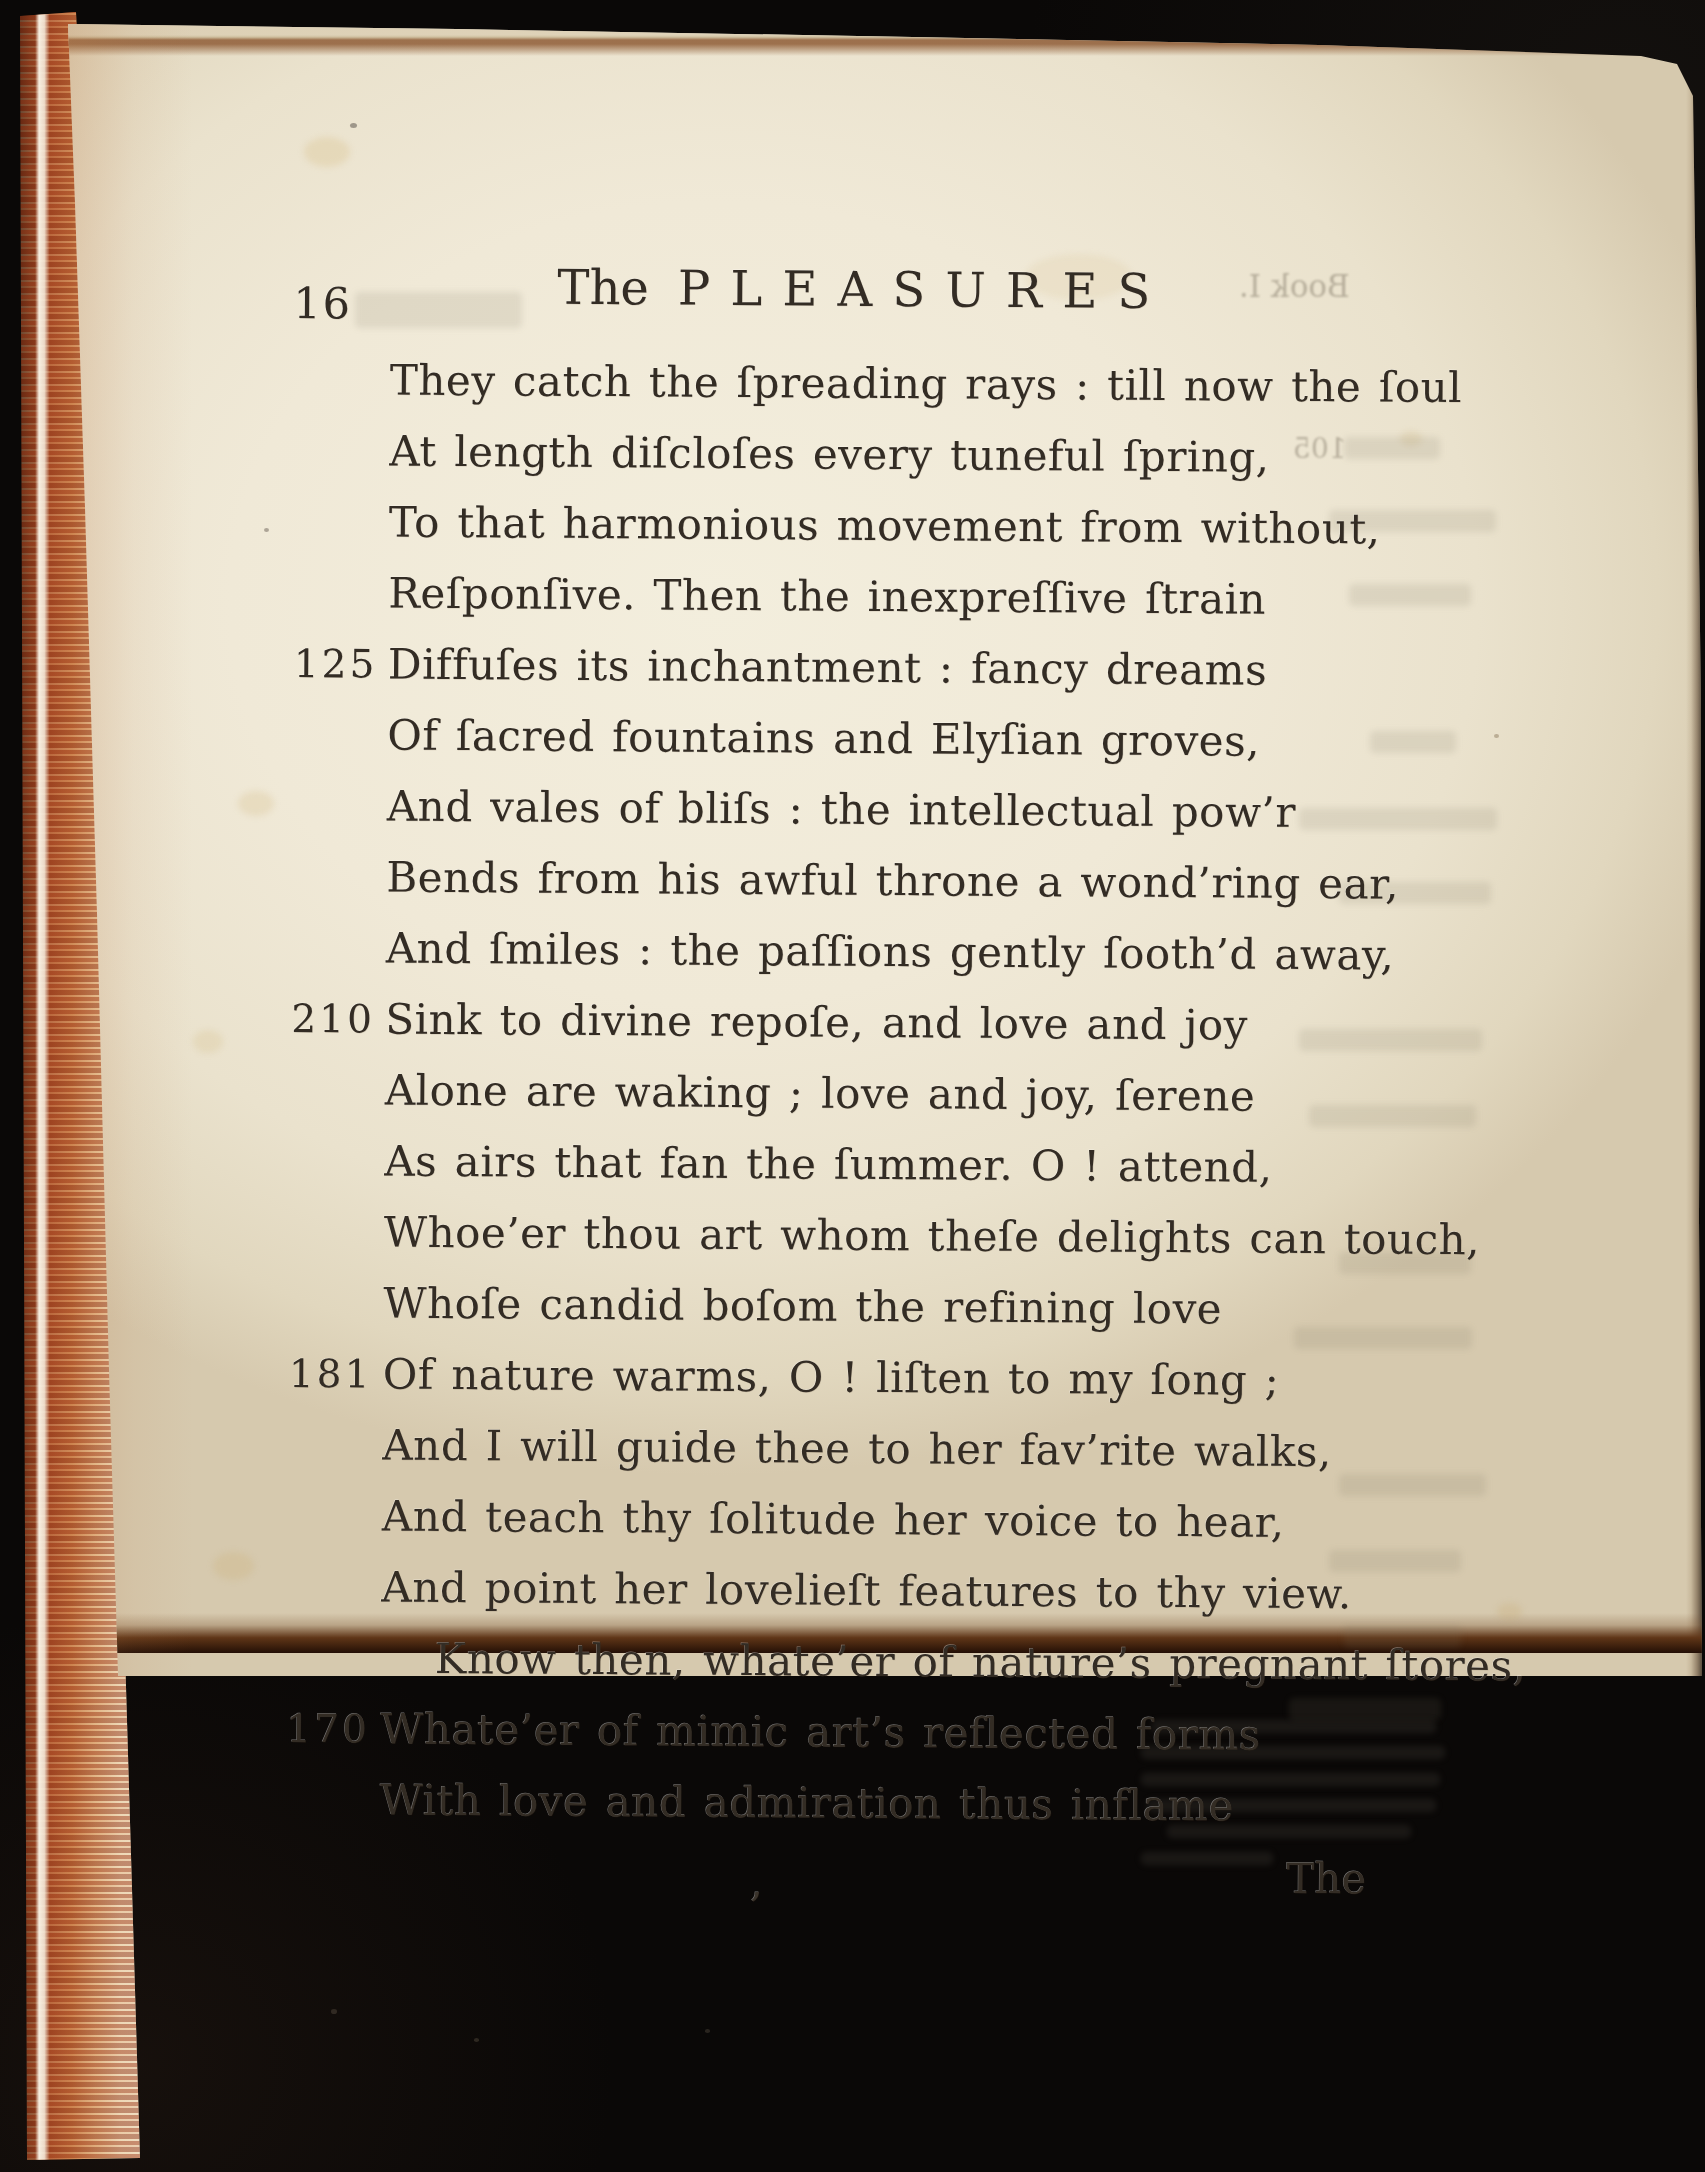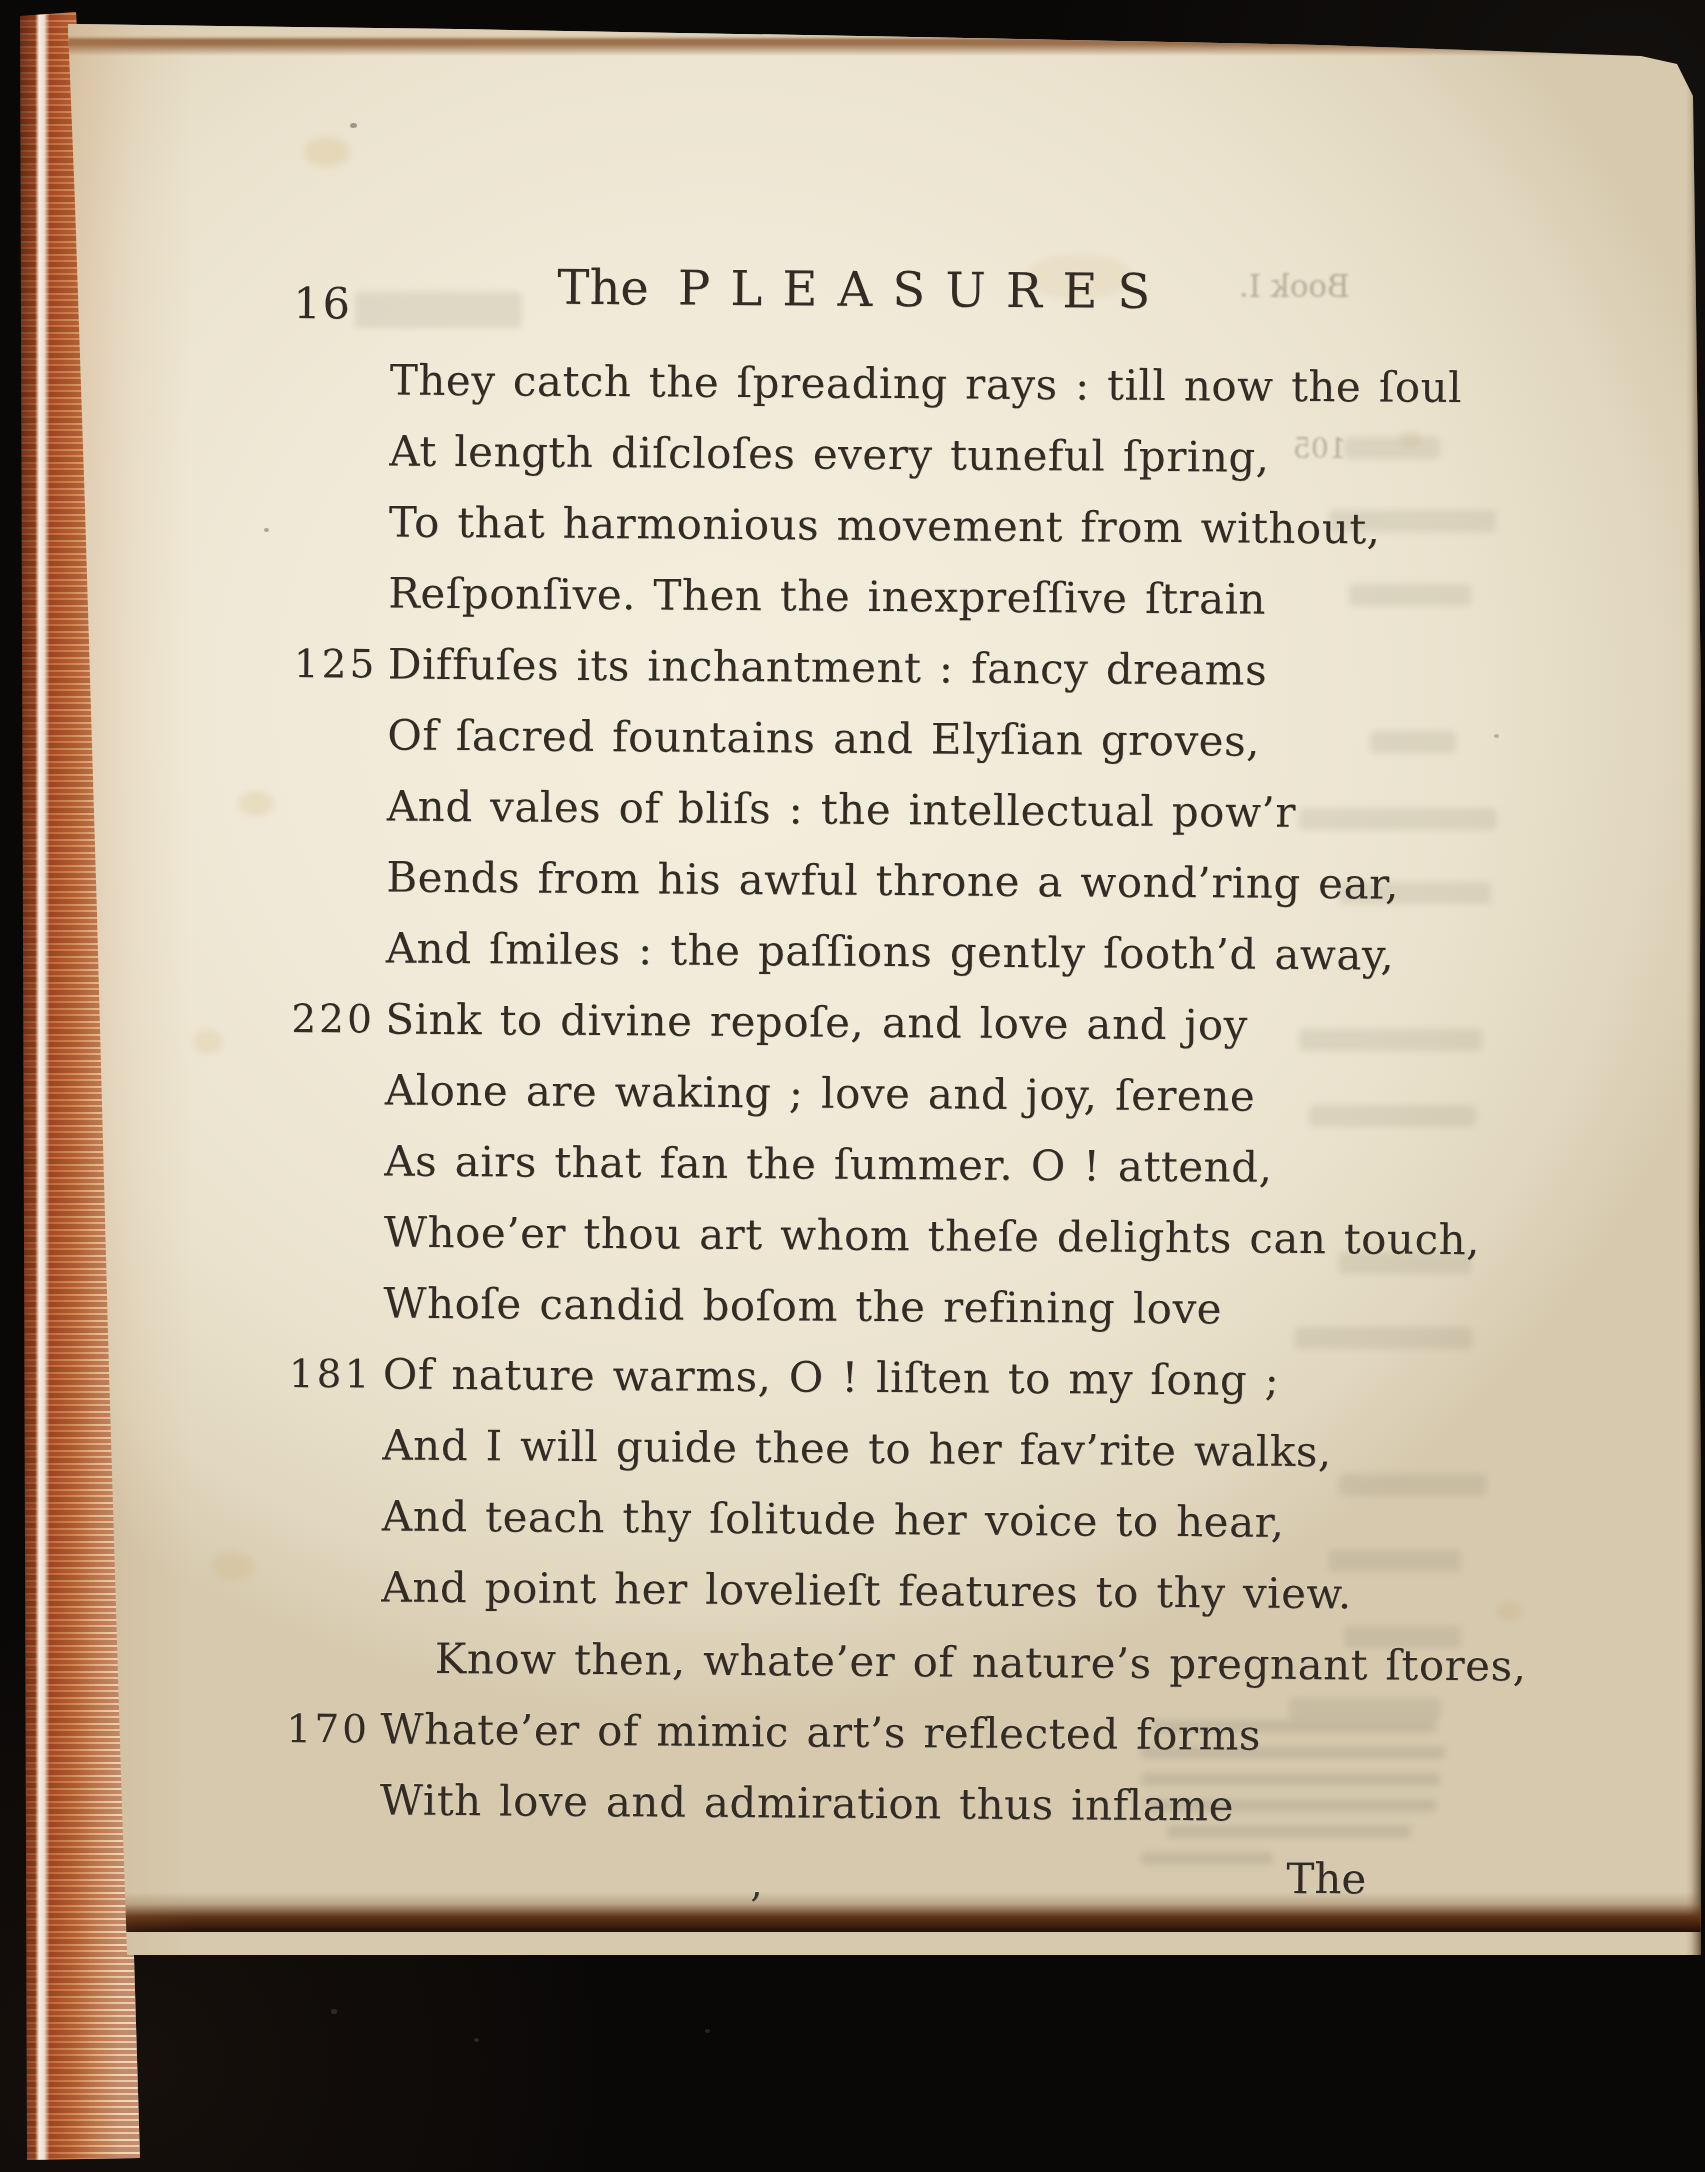--- a/index.html
+++ b/index.html
@@ -16,21 +16,21 @@
   .fore-edge{
     position:absolute;left:14px;top:9px;width:132px;height:2155px;
     background:
       linear-gradient(to right, transparent 16%, rgba(252,247,234,.95) 19%, rgba(250,243,228,.85) 23%, transparent 27%),
       repeating-linear-gradient(to bottom, rgba(165,68,33,.55) 0 3.6px, rgba(224,158,108,.30) 3.6px 6px, rgba(146,54,24,.5) 6px 10.7px, rgba(236,195,150,.25) 10.7px 13px),
       linear-gradient(to right,#1f0e07 0%,#6f3318 12%,#a84e28 26%,#c57944 44%,#dfb383 62%,#eedec0 80%,#f1e8d4 100%);
     clip-path:polygon(6px 7px,62px 3px,72px 213px,83px 629px,96px 1136px,111px 1644px,126px 2149px,13px 2151px);
   }
   
   .page{
-    position:absolute;left:0;top:0;width:1706px;height:1955px;
+    position:absolute;left:0;top:0;width:1706px;height:1676px;
     background:
       radial-gradient(ellipse 62% 52% at 42% 36%, #f3eedd 0%, #f0e9d7 46%, #eae2cd 72%, #e1d7be 89%, #d6c9ae 100%);
     clip-path:polygon(
       68px 24px, 457px 29px, 913px 37px, 1319px 45px, 1641px 56px,
       1677px 64px, 1693px 96px, 1696px 304px, 1701px 710px, 1699px 1218px,
       1702px 1674px, 1700px 2070px, 1689px 2139px,
       1471px 2146px, 1116px 2139px, 710px 2135px, 386px 2134px, 152px 2140px,
       133px 2127px, 121px 1776px, 109px 1370px, 97px 913px, 85px 507px, 75px 203px);
   }
   .page .top-band{
@@ -150,21 +150,21 @@
           <div class="line">
             <span class="txt">And vales of bliſs :  the intellectual pow’r</span>
           </div>
           <div class="line">
             <span class="txt">Bends from his awful throne a wond’ring ear,</span>
           </div>
           <div class="line">
             <span class="txt">And ſmiles :  the paſſions gently ſooth’d away,</span>
           </div>
           <div class="line">
-            <span class="num">220</span>
+            <span class="num">210</span>
             <span class="txt">Sink to divine repoſe, and love and joy</span>
           </div>
           <div class="line">
             <span class="txt">Alone are waking ;  love and joy, ſerene</span>
           </div>
           <div class="line">
             <span class="txt">As airs that fan the ſummer.   O !  attend,</span>
           </div>
           <div class="line">
             <span class="txt">Whoe’er thou art whom theſe delights can touch,</span>

